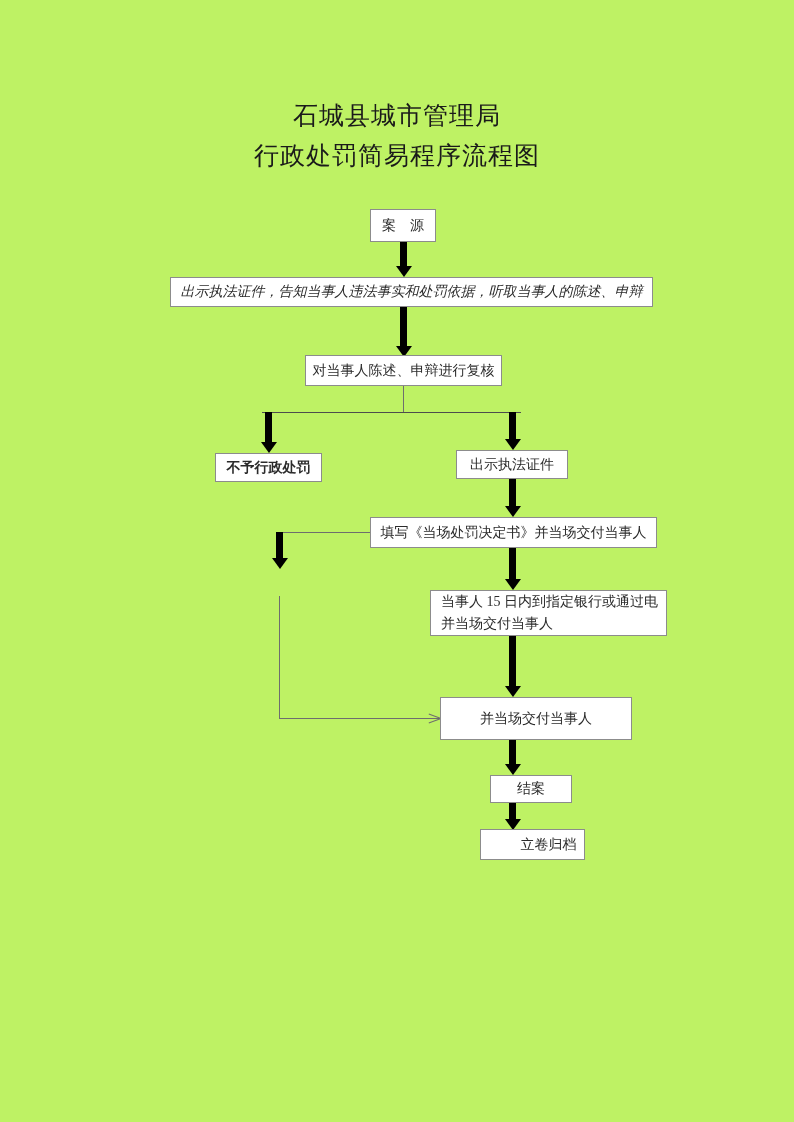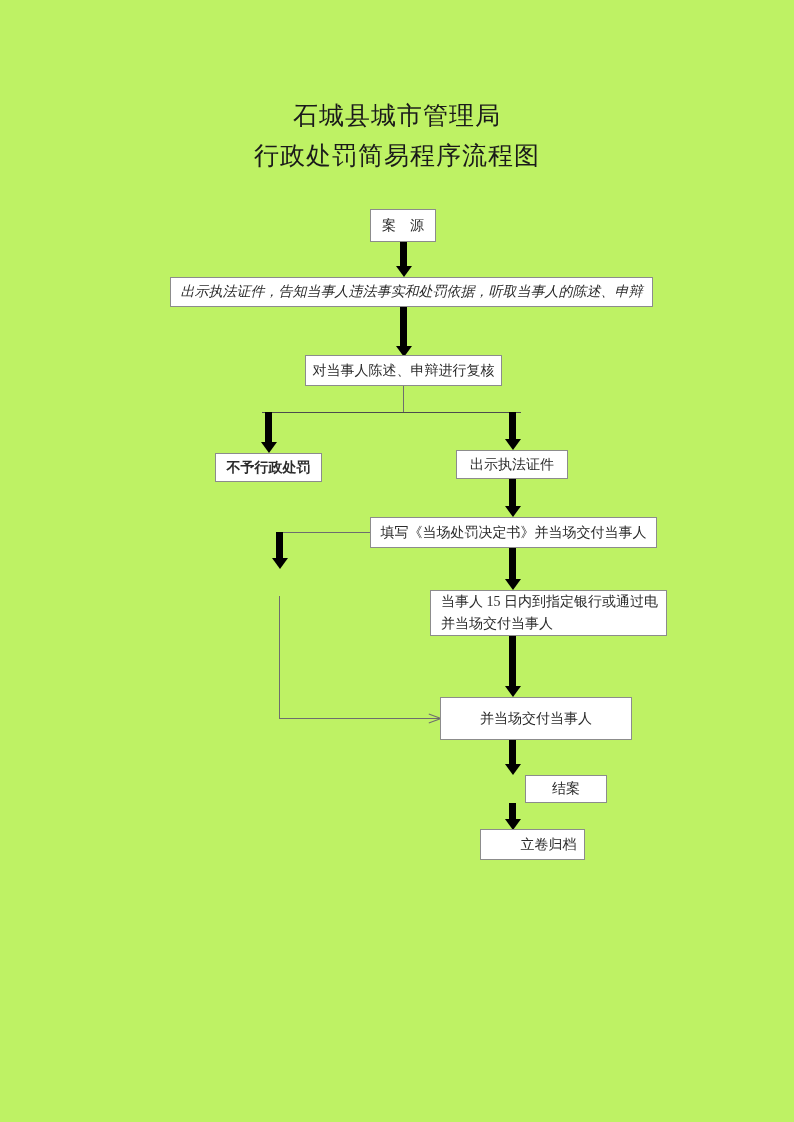--- a/index.html
+++ b/index.html
@@ -216,21 +216,21 @@
 
   <div class="node" style="left:440px; top:697px; width:192px; height:43px;">
     <span class="txt">并当场交付当事人</span>
   </div>
 
   <div class="arrow-thick" style="left:504px; top:740px; width:17px; height:35px;">
     <div class="shaft" style="height:24px;"></div>
     <div class="head"></div>
   </div>
 
-  <div class="node" style="left:490px; top:775px; width:82px; height:28px;margin-left:35px;">
+  <div class="node" style="left:490px; top:775px; width:82px; height:28px;">
     <span class="txt">结案</span>
   </div>
 
   <div class="arrow-thick" style="left:504px; top:803px; width:17px; height:27px;">
     <div class="shaft" style="height:16px;"></div>
     <div class="head"></div>
   </div>
 
   <div class="node" style="left:480px; top:829px; width:105px; height:31px;padding-left:38px;">
     <span class="txt">立卷归档</span>

